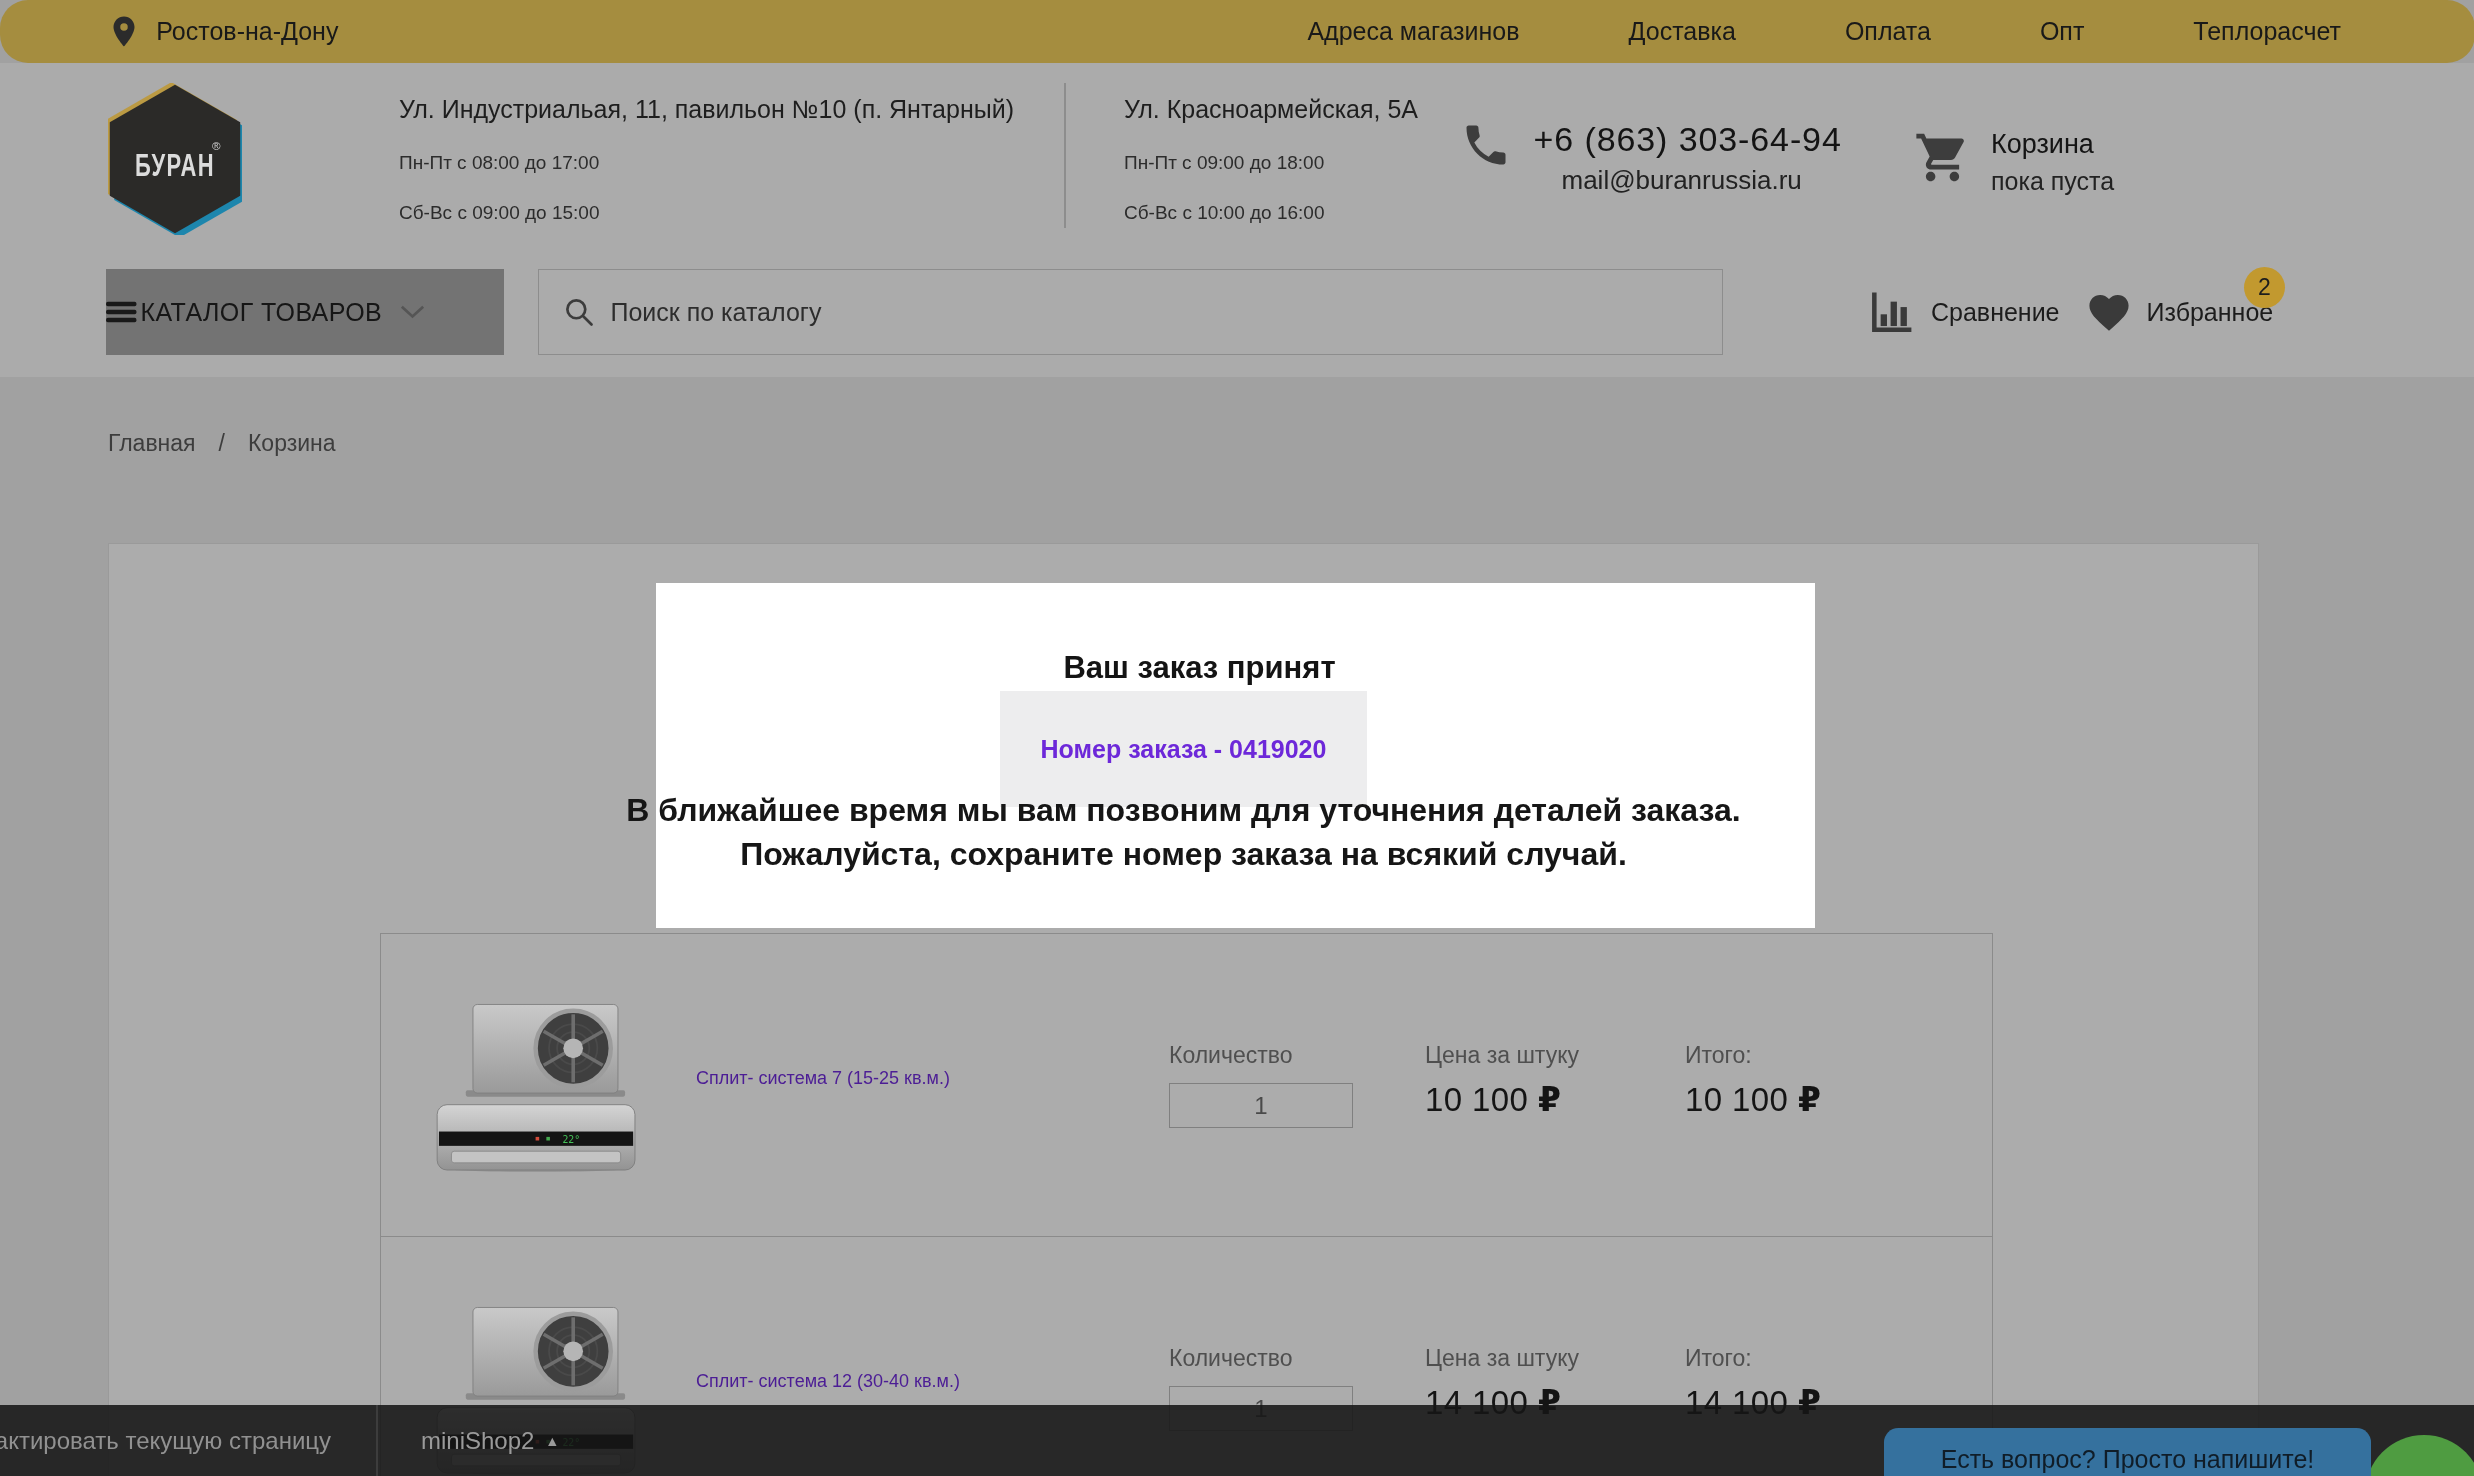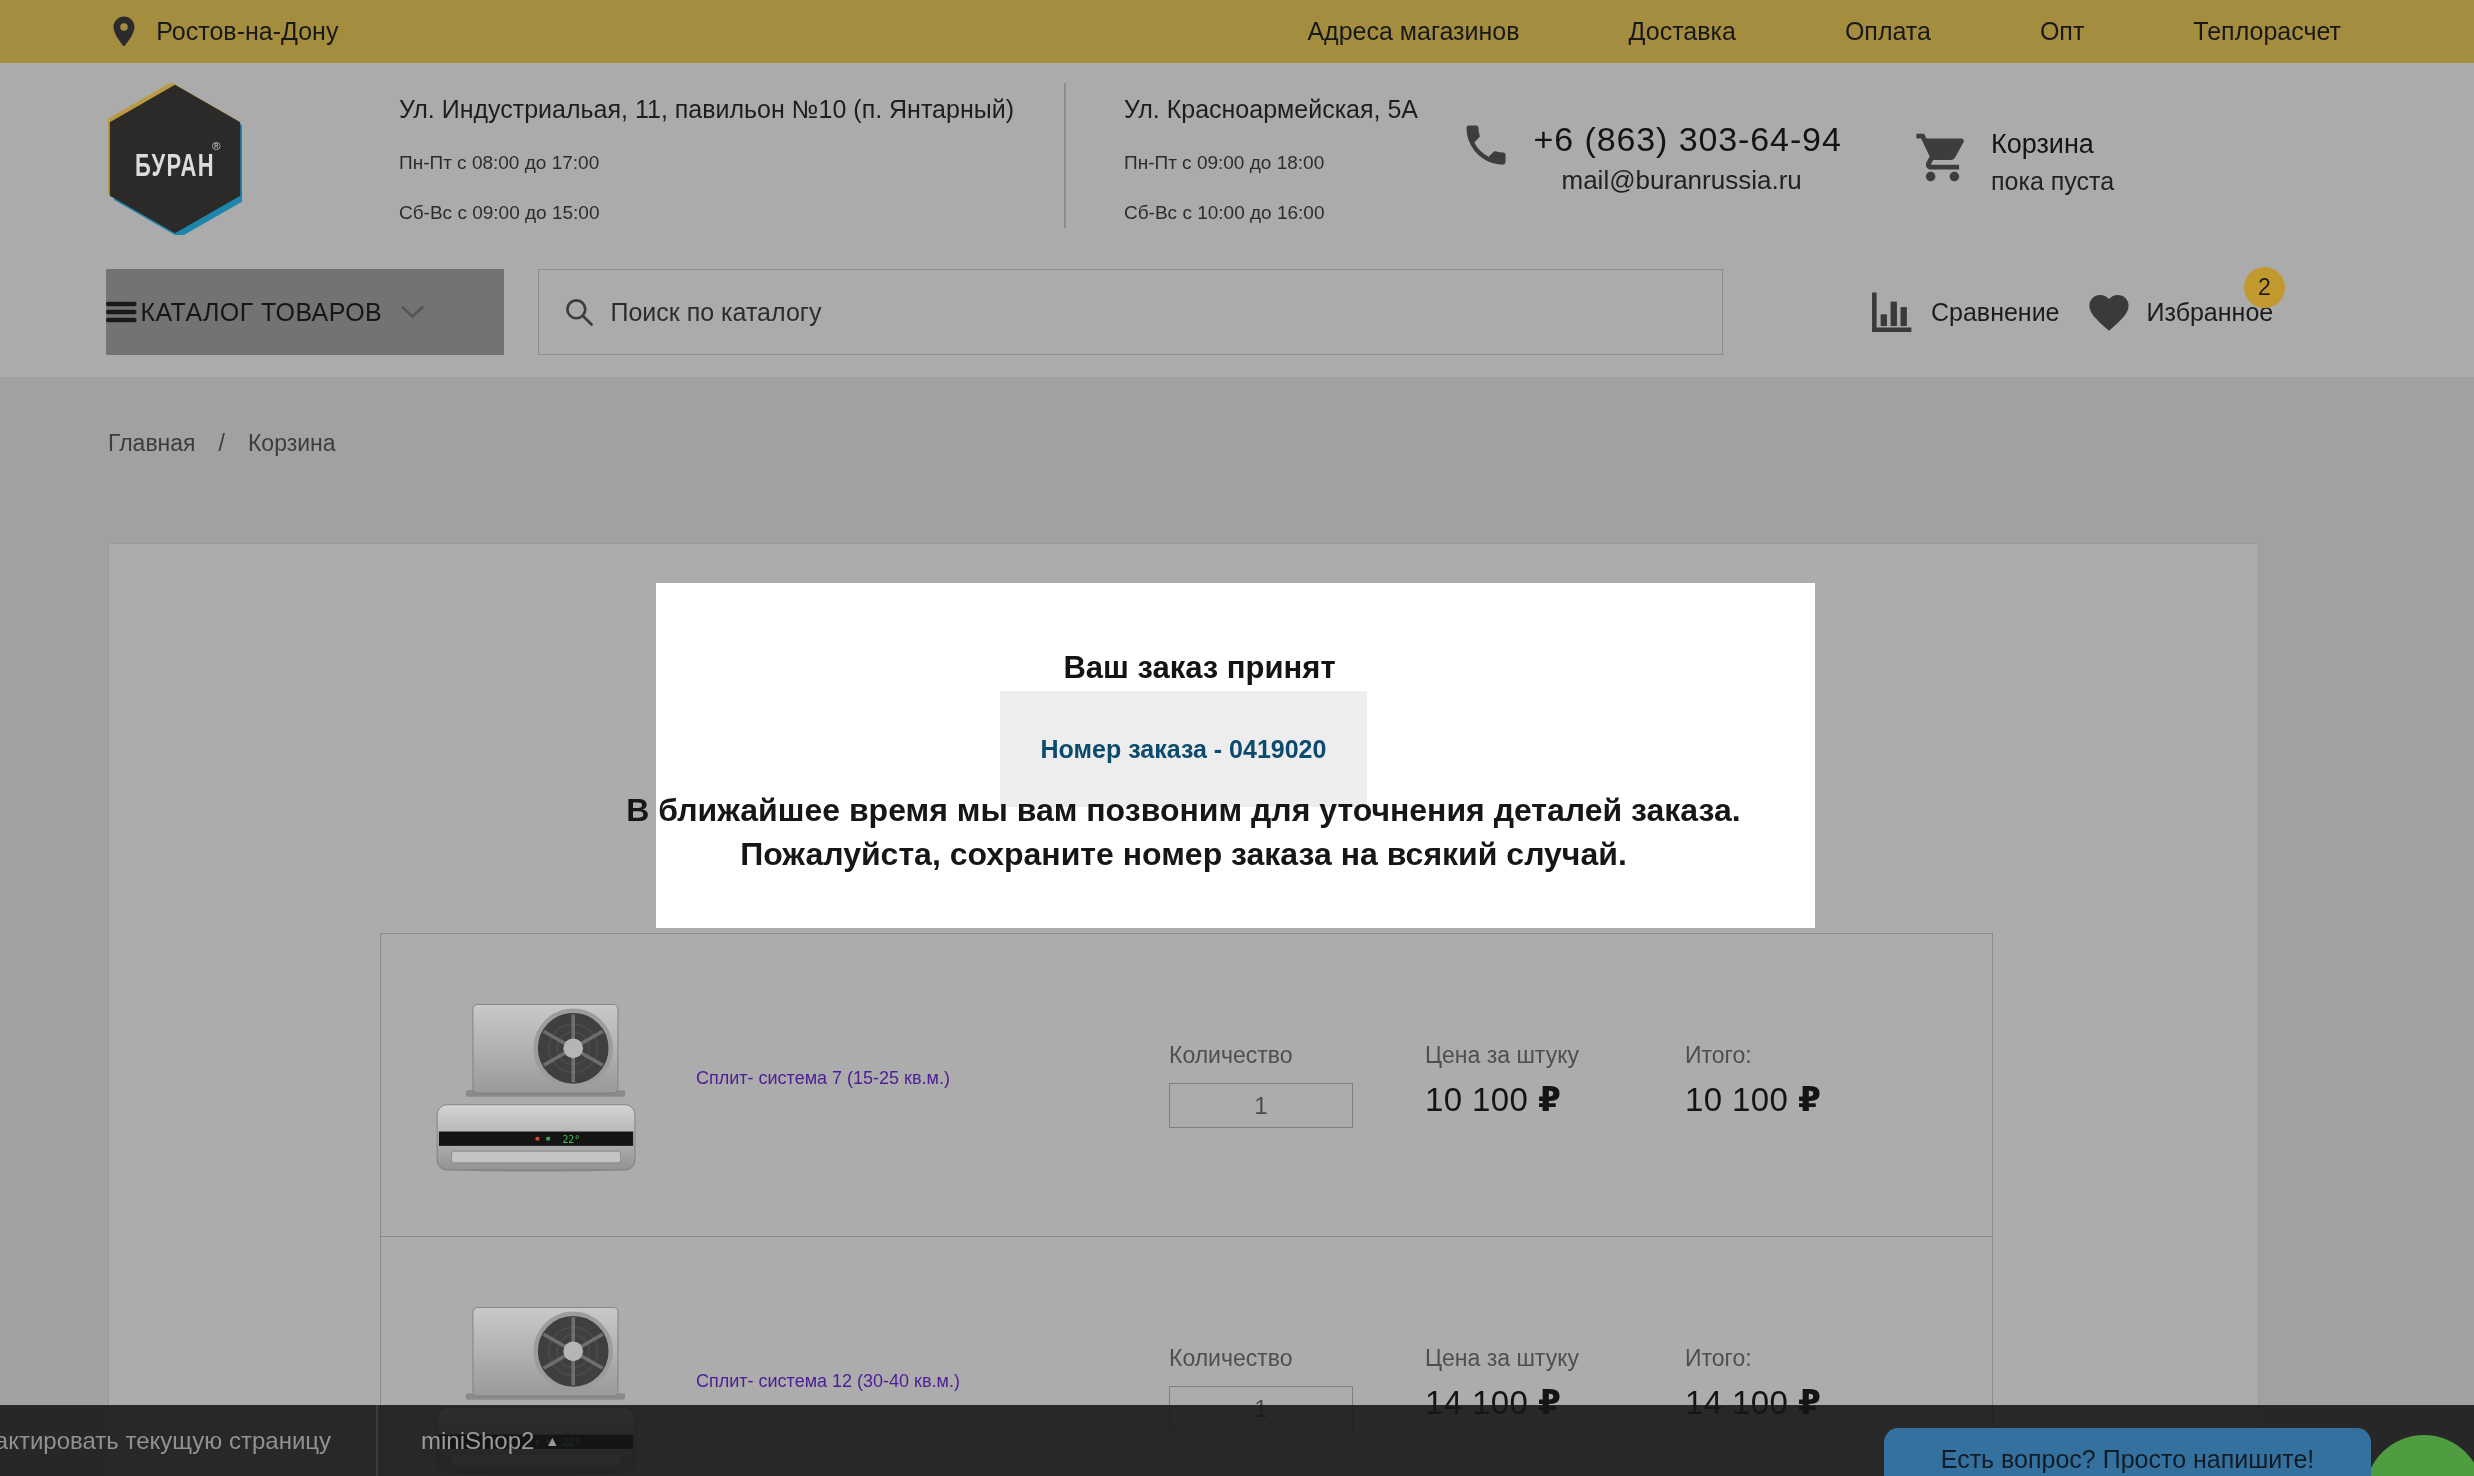--- a/index.html
+++ b/index.html
@@ -3,21 +3,21 @@
 <meta charset="utf-8">
 <style>
   html,body{margin:0;padding:0;}
   body{width:2475px;height:1477px;overflow:hidden;background:#a1a1a1;
        font-family:"Liberation Sans","DejaVu Sans",sans-serif;position:relative;}
   .stage{position:absolute;left:0;top:0;width:2475px;height:1477px;overflow:hidden;}
   a{text-decoration:none;color:inherit;cursor:pointer;}
 
   
   .topbar{position:absolute;left:0;top:0;width:100%;height:63px;background:#a58d3f;
-          display:flex;align-items:center;font-size:25px;color:#191919;z-index:6;}
+          display:flex;align-items:center;font-size:25px;color:#191919;z-index:6;border-radius:28px;}
   .topbar-left{display:flex;align-items:center;gap:14.3px;margin-left:106px;}
   .topbar-menu{margin-left:auto;margin-right:134px;display:flex;gap:109px;align-items:center;}
 
   
   .header{position:absolute;top:63px;left:0;width:100%;height:314px;background:#ababab;}
   .logo{position:absolute;left:108px;top:20px;width:134px;height:152px;cursor:pointer;}
   .logo-text{position:absolute;left:0;top:65px;width:100%;text-align:center;color:#dcdcdc;
              font-weight:700;font-size:30.5px;letter-spacing:1.8px;transform:scaleX(0.72);}
   .logo-mark{position:absolute;left:104px;top:56px;color:#cfcfcf;font-size:11.6px;}
   .store{position:absolute;top:32px;}
@@ -50,21 +50,21 @@
   .breadcrumb{position:absolute;left:108px;top:430px;display:flex;gap:23px;font-size:23px;color:#3d3d3d;}
 
   
   .container{position:absolute;left:108px;top:543px;width:2151px;height:934px;background:#acacac;
              border:0.9px solid #9a9a9a;box-sizing:border-box;}
   .order-card{position:absolute;left:547px;top:39px;width:1159px;height:345px;background:#ffffff;}
   .order-title{position:absolute;left:0;width:100%;top:90px;text-align:center;font-size:31px;
                font-weight:700;color:#141414;margin:16px;}
   .order-number-wrap{position:absolute;left:0;width:100%;top:147px;display:flex;justify-content:center;}
   .order-number{background:#ededee;padding:0 41px;height:116px;display:flex;align-items:center;
-                font-size:25px;font-weight:700;color:#0c4a6e;}
+                font-size:25px;font-weight:700;color:#6d28d9;}
   .order-message{position:absolute;left:0;width:100%;top:244px;text-align:center;font-size:32px;
                  font-weight:700;color:#161616;line-height:44px;}
 
   .products{position:absolute;left:271px;top:389px;width:1613px;border:0.9px solid #8b8b8b;box-sizing:border-box;}
   .product-row{position:relative;height:302px;border-bottom:0.9px solid #8b8b8b;}
   .product-row:last-child{border-bottom:none;height:538px;}
   .product-image{position:absolute;left:49px;top:63px;width:213px;height:176px;cursor:pointer;}
   .product-title{position:absolute;left:315px;top:134px;font-size:18px;color:#4c1d95;cursor:pointer;}
   .qty-col{position:absolute;left:788px;top:108px;}
   .col-label{font-size:23px;color:#4f4f4f;}

